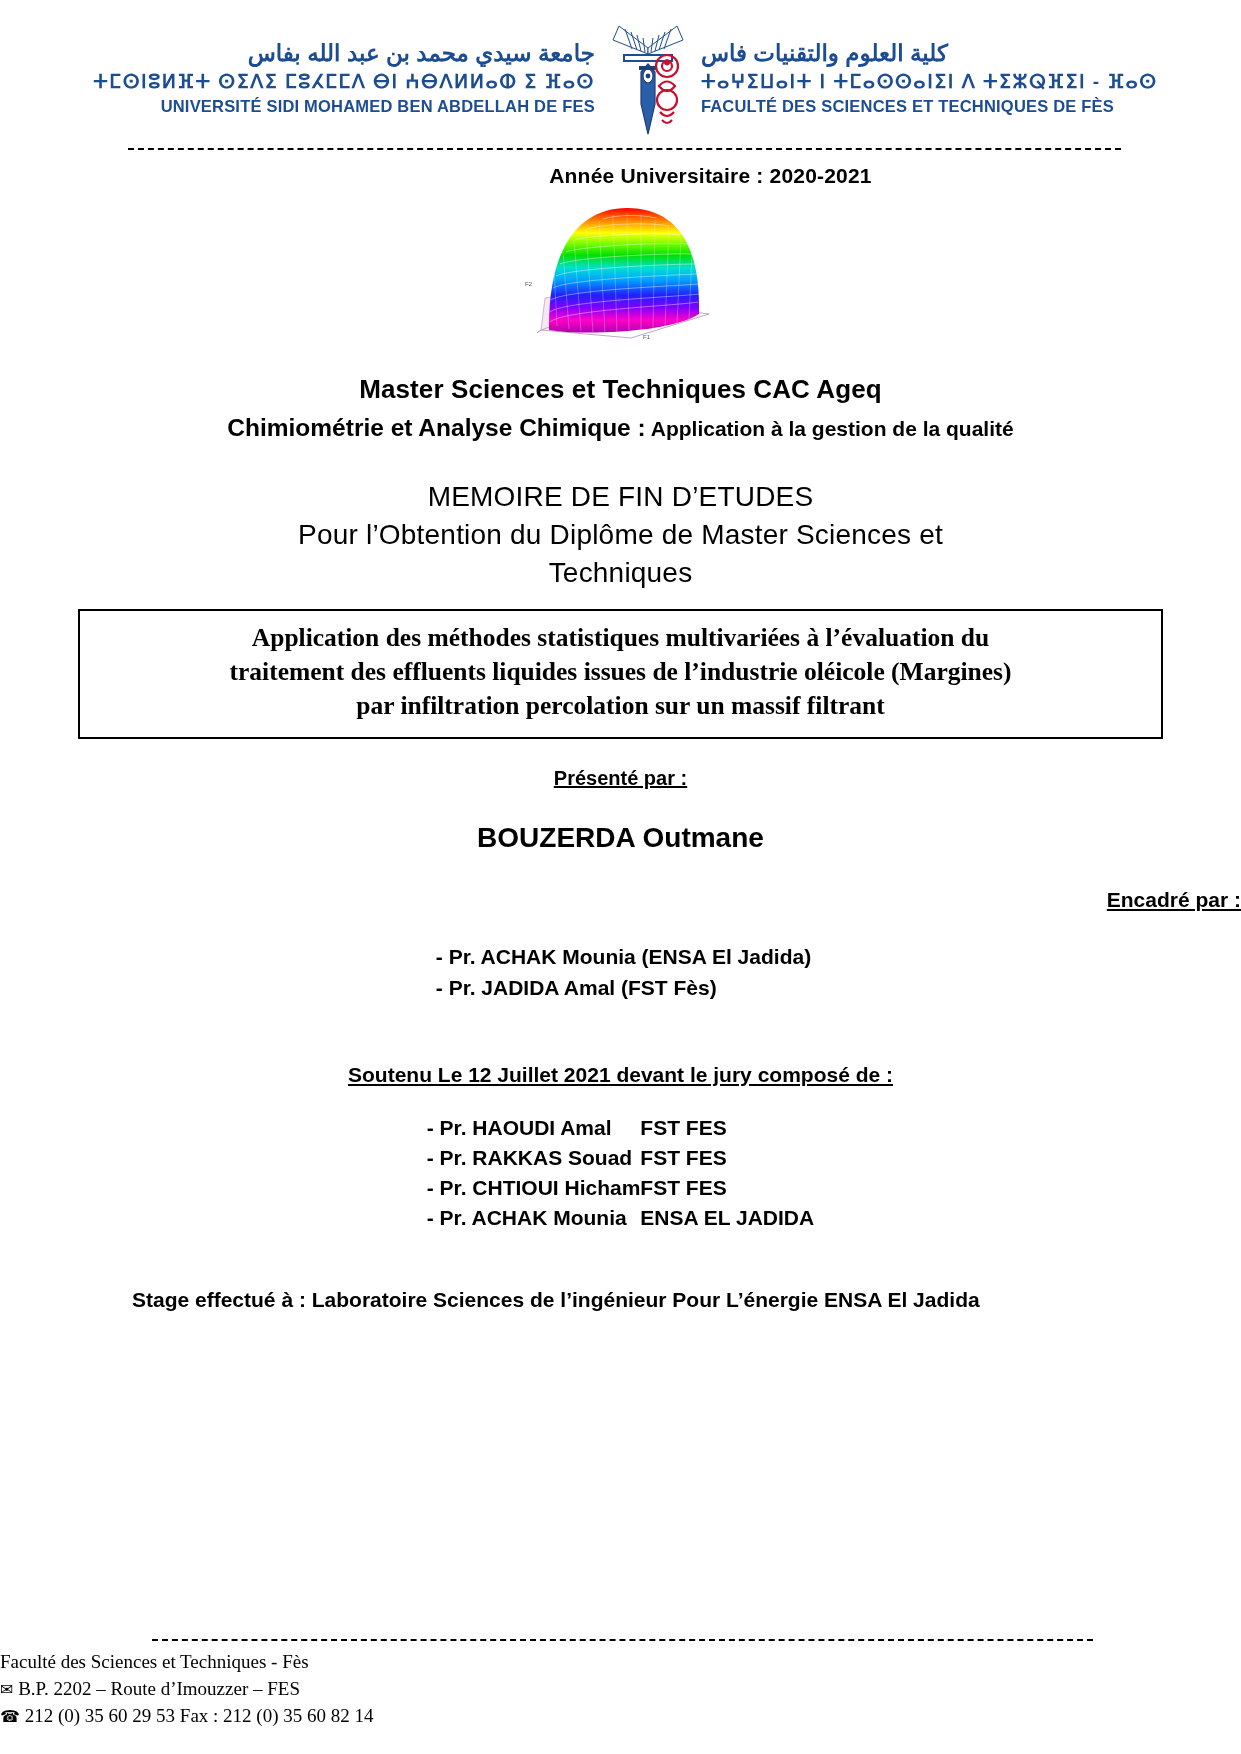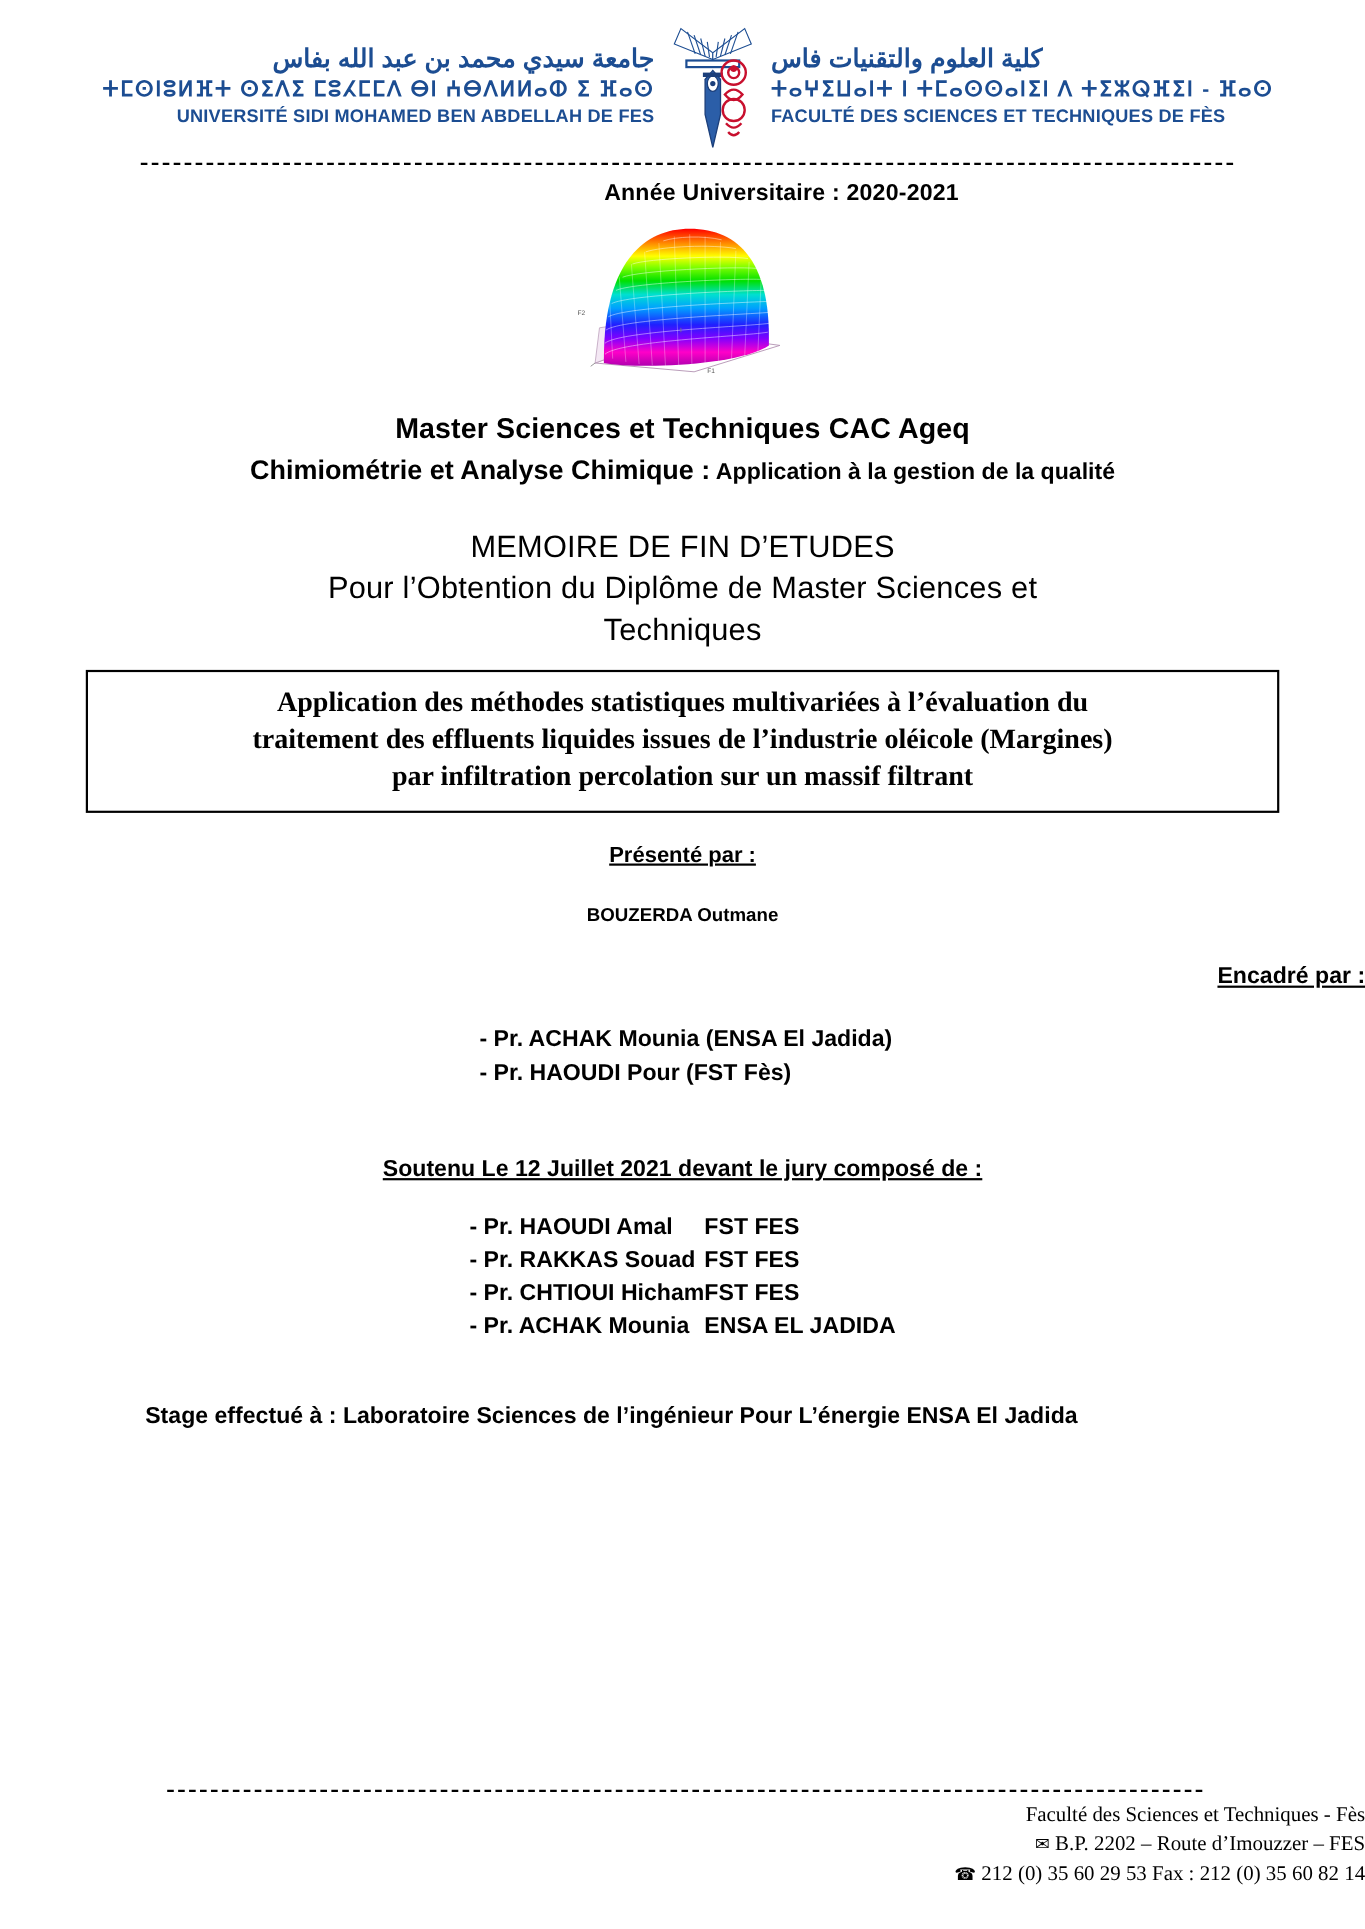--- a/index.html
+++ b/index.html
@@ -140,21 +140,21 @@
   .presente {
     text-align: center;
     margin-top: 28px;
     font-size: 20px;
     font-weight: bold;
   }
   .presente span { text-decoration: underline; }
   .author {
     text-align: center;
     margin-top: 32px;
-    font-size: 17px;
+    font-size: 28px;
     font-weight: bold;
   }
   .encadre {
     text-align: right;
     margin-top: 34px;
     font-size: 21px;
     font-weight: bold;
   }
   .encadre span { text-decoration: underline; }
 
@@ -195,22 +195,22 @@
     font-weight: bold;
     line-height: 1.45;
     text-align: justify;
   }
 
   
   .footer {
     position: absolute;
     left: 0;
     right: 0;
-    bottom: 36px;
-    text-align: right;
+    bottom: 24px;
+    text-align: left;
     font-family: "Liberation Serif", serif;
     font-size: 19px;
     line-height: 1.42;
   }
   .footer .frow { display: block; }
   .glyph { font-family: "DejaVu Sans", sans-serif; font-size: 16px; }
 </style>
 </head>
 <body>
 
@@ -354,21 +354,21 @@
   </div>
   <div class="author">BOUZERDA Outmane</div>
 
   <div class="encadre">
     <span>Encadré par :</span>
   </div>
 
   <div class="supervisors">
     <div class="sup-inner">
       <div>- Pr. ACHAK Mounia (ENSA El Jadida)</div>
-      <div>-  Pr. HAOUDI Pour (FST Fès)</div>
+      <div>-  Pr. JADIDA Amal (FST Fès)</div>
     </div>
   </div>
 
   <div class="soutenu">Soutenu Le 12 Juillet 2021 devant le jury composé de :</div>
 
   <div class="jury">
     <table>
       <tbody>
         <tr>
           <td class="name">- Pr. HAOUDI Amal</td>

